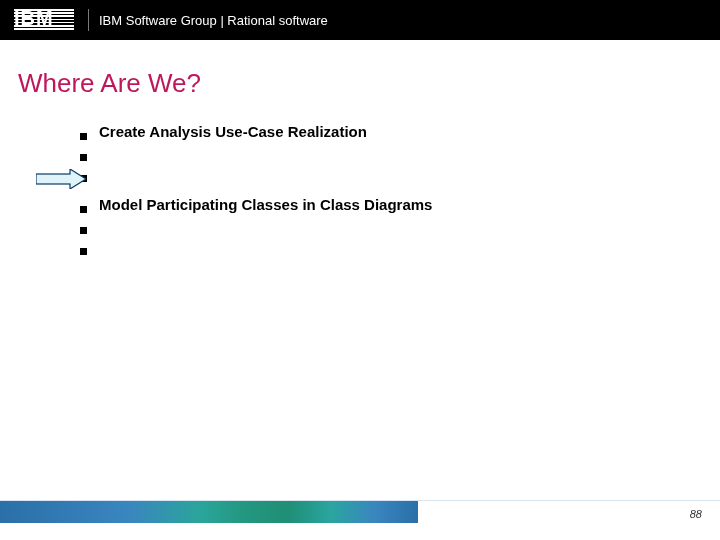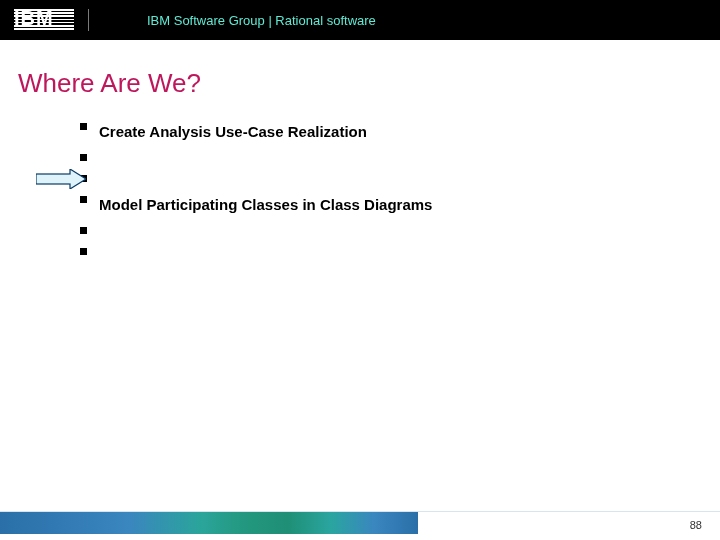--- a/index.html
+++ b/index.html
@@ -50,37 +50,36 @@
     font-size:20px;
     letter-spacing:1px;
   }
   .header-divider {
     width: 1px;
     height: 22px;
     background: #7a7a7a;
     margin: 0 10px 0 4px;
   }
   .header-text {
-    color: #5eead4;
+    color: #ffffff;
     font-size: 13px;
-    margin-left: 48px;
   }
   .title {
     color: #be185d;
     font-size: 26px;
     font-weight: 400;
     padding: 28px 0 18px 18px;
   }
   .bullets {
     padding-left: 80px;
     padding-top: 6px;
   }
   .bullet-row {
     display: flex;
-    align-items: flex-start;
+    align-items: flex-end;
     margin-bottom: 14px;
     position: relative;
   }
   .square {
     width: 7px;
     height: 7px;
     background: #000;
     margin-right: 12px;
     flex-shrink: 0;
   }
@@ -91,23 +90,24 @@
   }
   .arrow {
     position: absolute;
     left: -44px;
     top: 50%;
     transform: translateY(-50%);
   }
   .footer {
     position: absolute;
     left: 0;
-    bottom: 0;
+    bottom: 11px;
     width: 100%;
     height: 34px;
+    font-style: italic;
   }
   .footer-band {
     position: absolute;
     left: 0;
     bottom: 6px;
     width: 100%;
     height: 22px;
     background: linear-gradient(90deg,
       #2a6fa8 0%, #3a86bf 18%,
       #2aa59a 28%, #23977f 34%,

